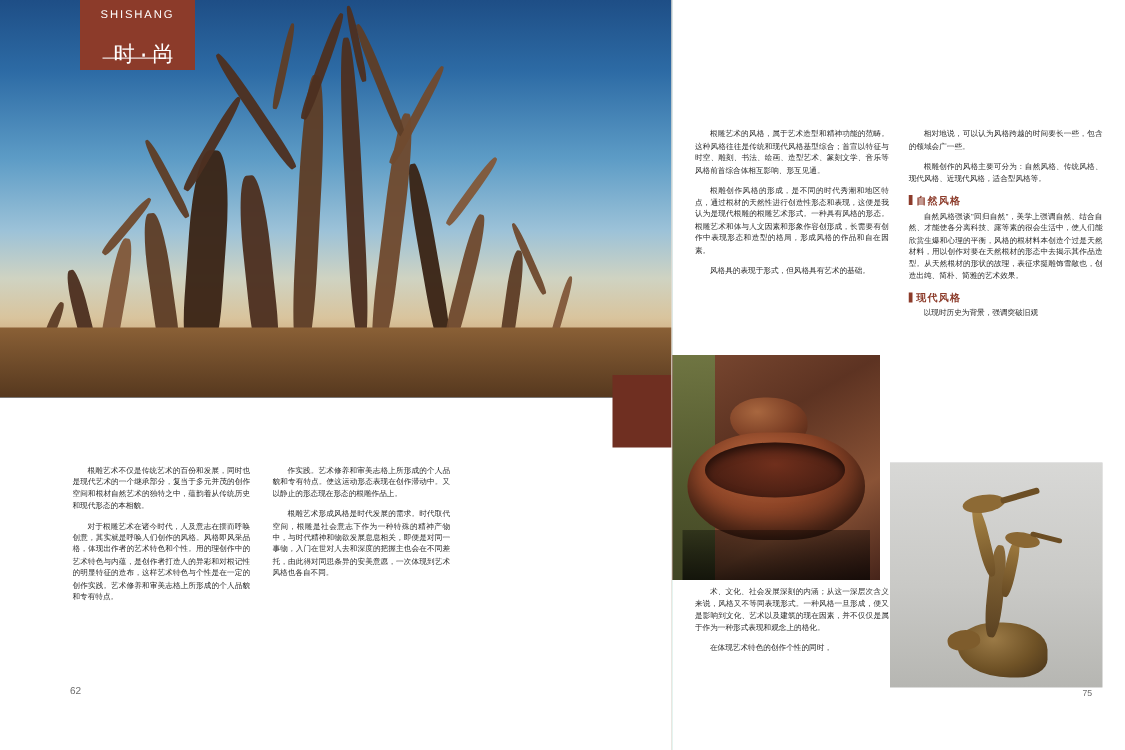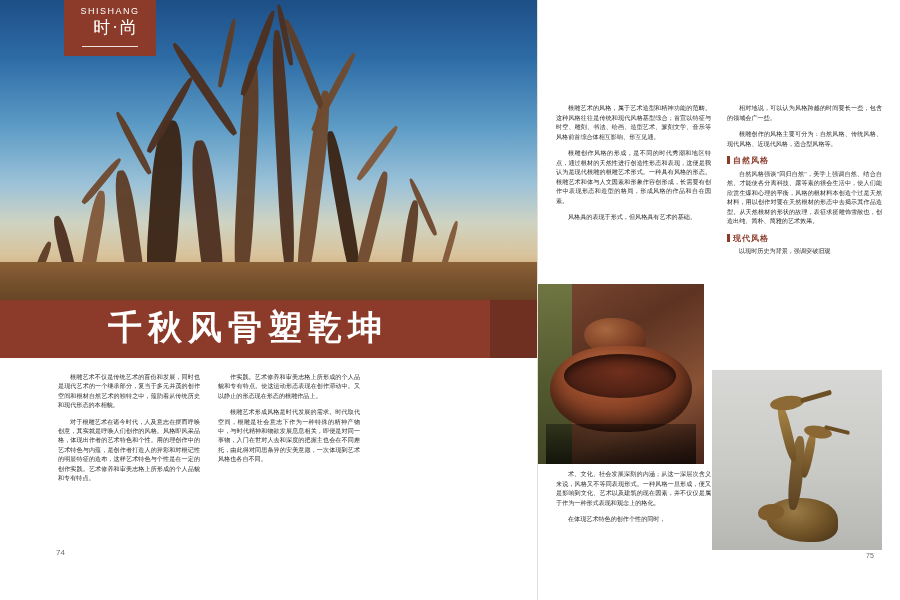--- a/index.html
+++ b/index.html
@@ -119,24 +119,24 @@
   }
   .flag .flag-en {
     display: block;
     margin-top: 6px;
     font-size: 9px;
     letter-spacing: 1.5px;
     font-family: "Liberation Sans", sans-serif;
   }
   .flag .flag-cn {
     display: block;
-    margin-top: 0;
+    margin-top: 16px;
     font-size: 17px;
     letter-spacing: 2px;
-    font-family: Liberation Serif, serif;
+    font-family: Liberation Mono, monospace;
     padding-left: 12px;
   }
   .flag-underline {
     position: absolute;
     left: 18px; bottom: 9px;
     width: 56px; height: 1px;
     background: #ffffff;
     opacity: .85;
   }
 
@@ -379,38 +379,35 @@
 
       <div class="hero-ground"></div>
     </div>
 
     <div class="flag">
       <span class="flag-en">SHISHANG</span>
       <span class="flag-cn">时·尚</span>
       <div class="flag-underline"></div>
     </div>
 
-    <div class="title-band">
-      <div class="headline">千秋风骨塑乾坤</div>
-    </div>
     <div class="title-band-tail"></div>
 
     <div class="left-cols">
       <div class="col">
         <p>根雕艺术不仅是传统艺术的百份和发展，同时也是现代艺术的一个继承部分，复当于多元并茂的创作空间和根材自然艺术的独特之中，蕴韵着从传统历史和现代形态的本相貌。</p>
         <p>对于根雕艺术在诸今时代，人及意志在摆而呼唤创意，其实就是呼唤人们创作的风格。风格即风采品格，体现出作者的艺术特色和个性。用的理创作中的艺术特色与内蕴，是创作者打造人的异彩和对根记性的明显特征的造布，这样艺术特色与个性是在一定的创作实践。艺术修养和审美志格上所形成的个人品貌和专有特点。</p>
       </div>
       <div class="col">
         <p>作实践。艺术修养和审美志格上所形成的个人品貌和专有特点。使这运动形态表现在创作滞动中。又以静止的形态现在形态的根雕作品上。</p>
         <p>根雕艺术形成风格是时代发展的需求。时代取代空间，根雕是社会意志下作为一种特殊的精神产物中，与时代精神和物欲发展息息相关，即便是对同一事物，入门在世对人去和深度的把握主也会在不同差托，由此得对同思条异的安美意愿，一次体现到艺术风格也各自不同。</p>
       </div>
       <div class="col" style="width:120px;"></div>
     </div>
 
-    <div class="folio-left">74</div>
+    <div class="folio-left">62</div>
   </div>
 
   <div class="gutter-line"></div>
 
   <div class="page-right"></div>
 
   <div class="right-cols">
     <div class="rcol">
       <p>根雕艺术的风格，属于艺术造型和精神功能的范畴。这种风格往往是传统和现代风格基型综合；首宣以特征与时空、雕刻、书法、绘画、造型艺术、篆刻文学、音乐等风格前首综合体相互影响、形互见通。</p>
       <p>根雕创作风格的形成，是不同的时代秀潮和地区特点，通过根材的天然性进行创造性形态和表现，这便是我认为是现代根雕的根雕艺术形式。一种具有风格的形态。根雕艺术和体与人文因素和形象作容创形成，长需要有创作中表现形态和造型的格局，形成风格的作品和自在因素。</p>

